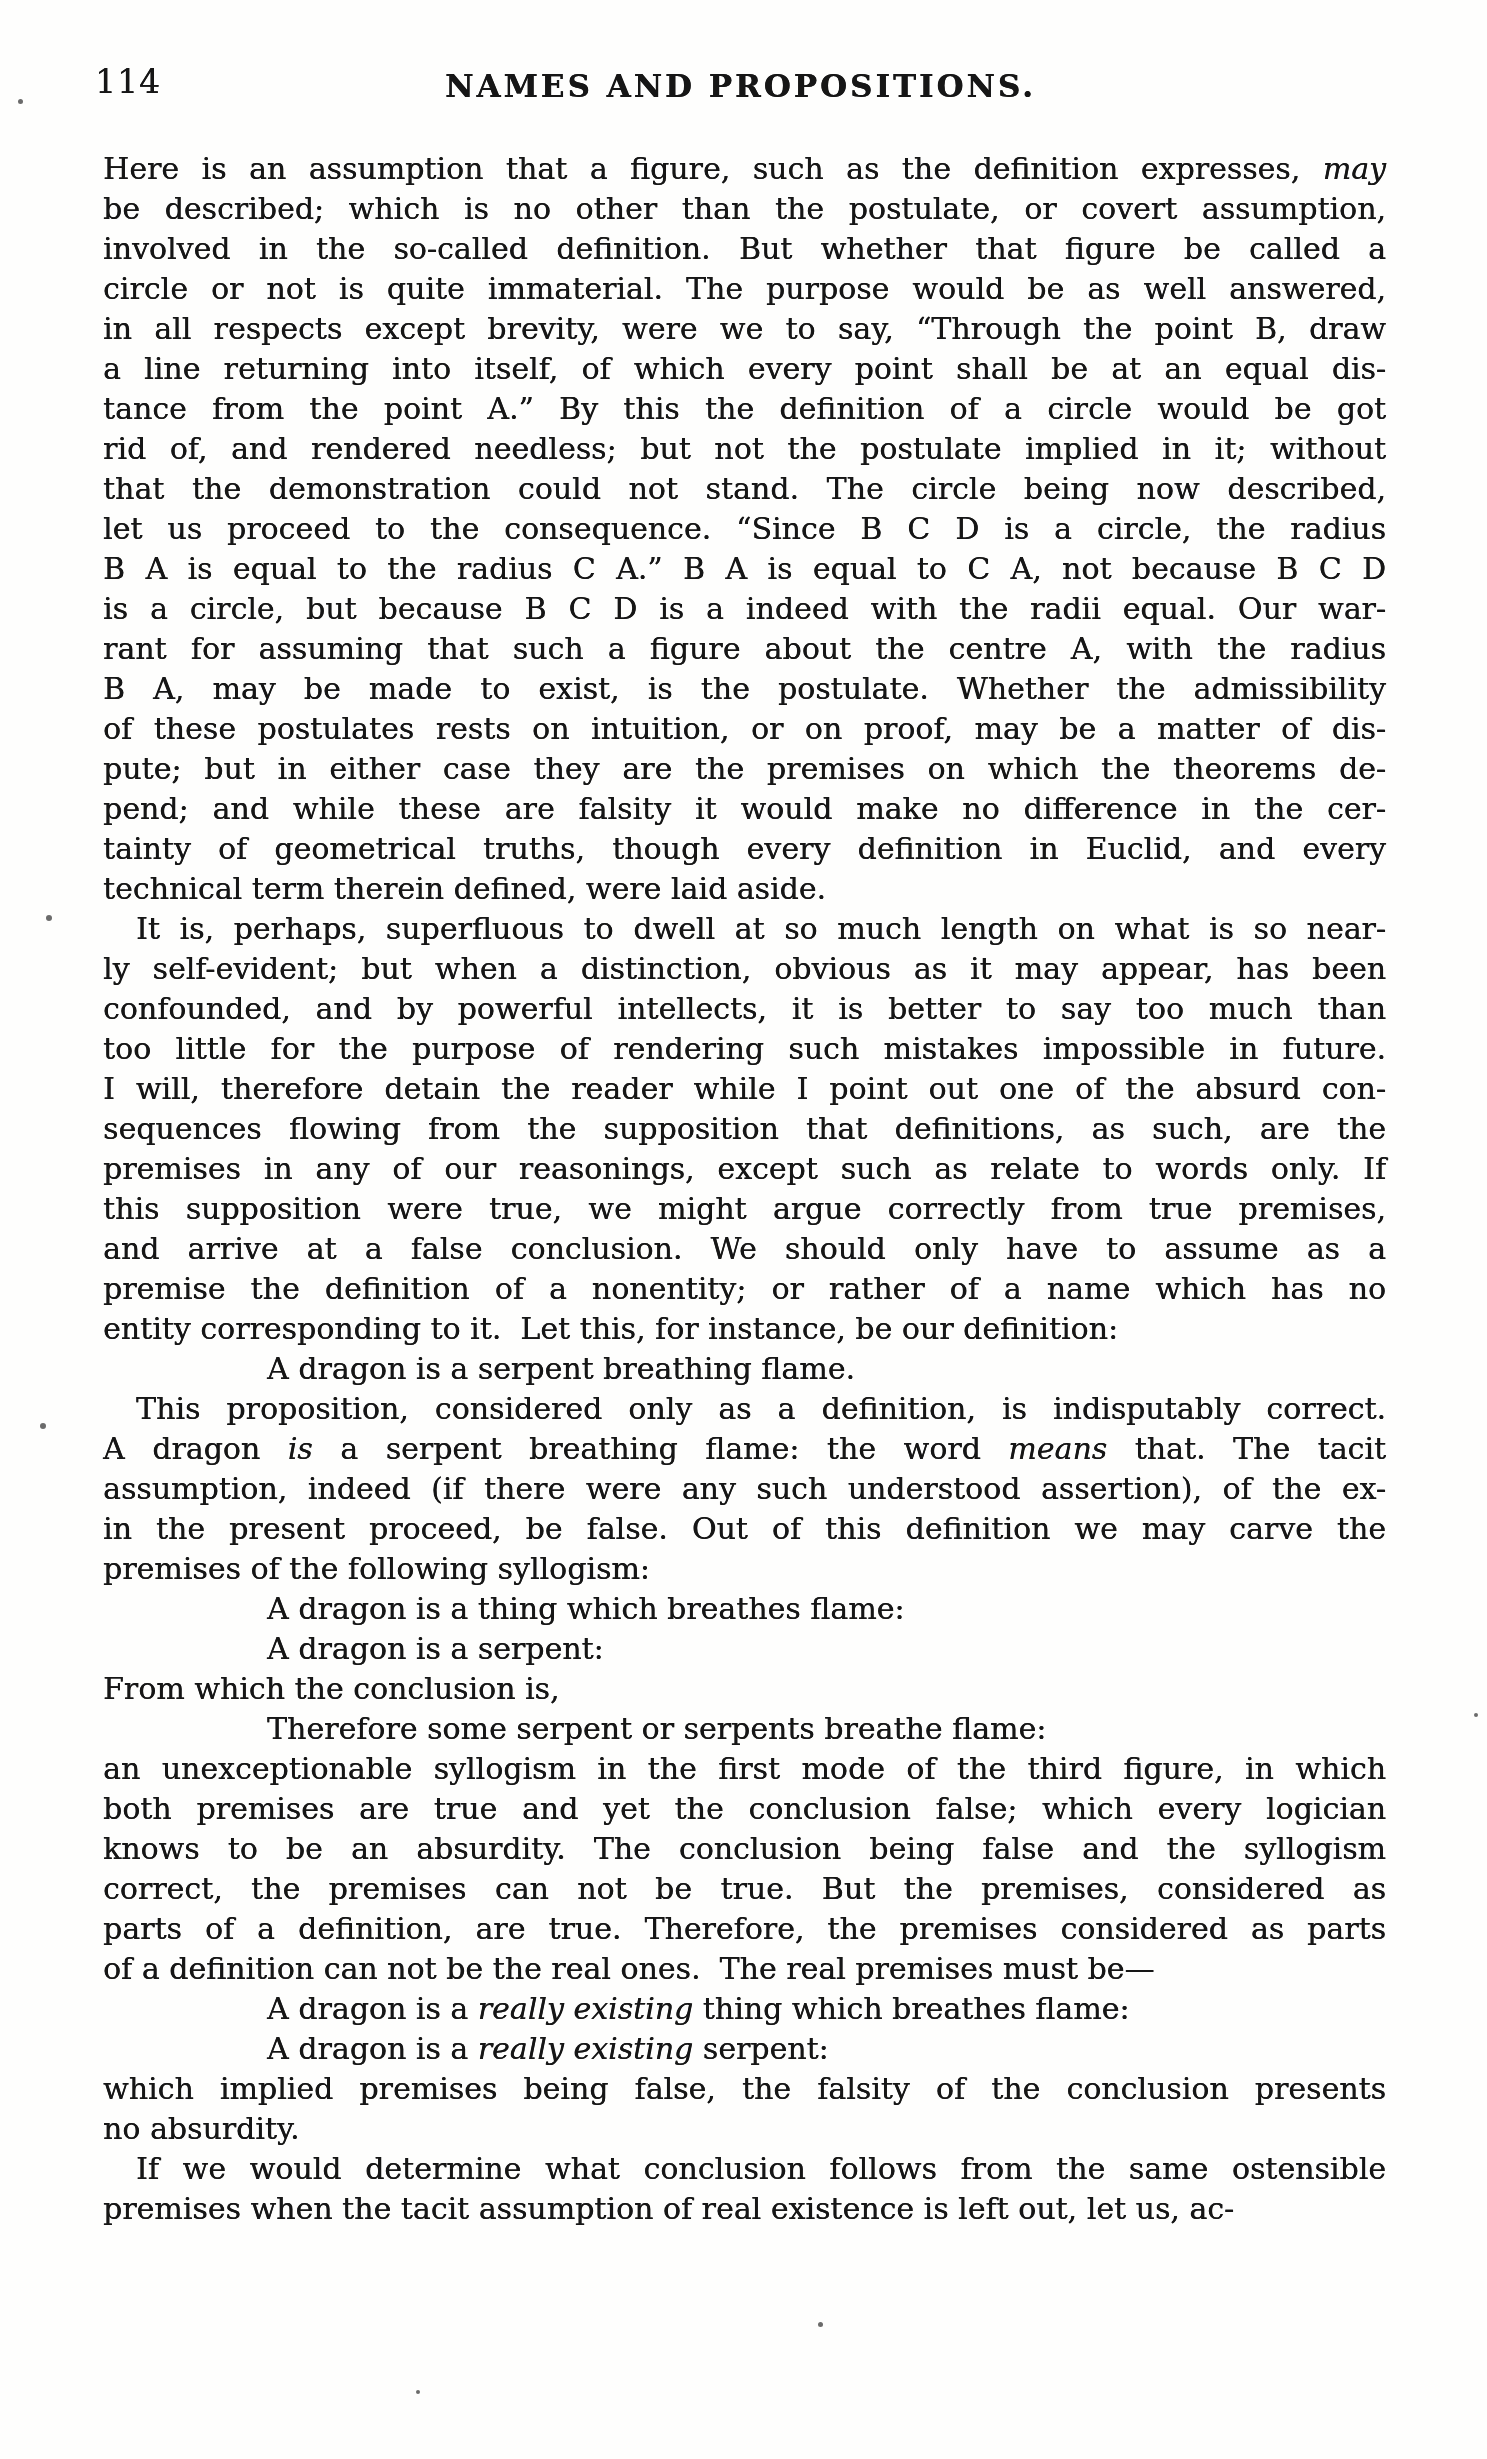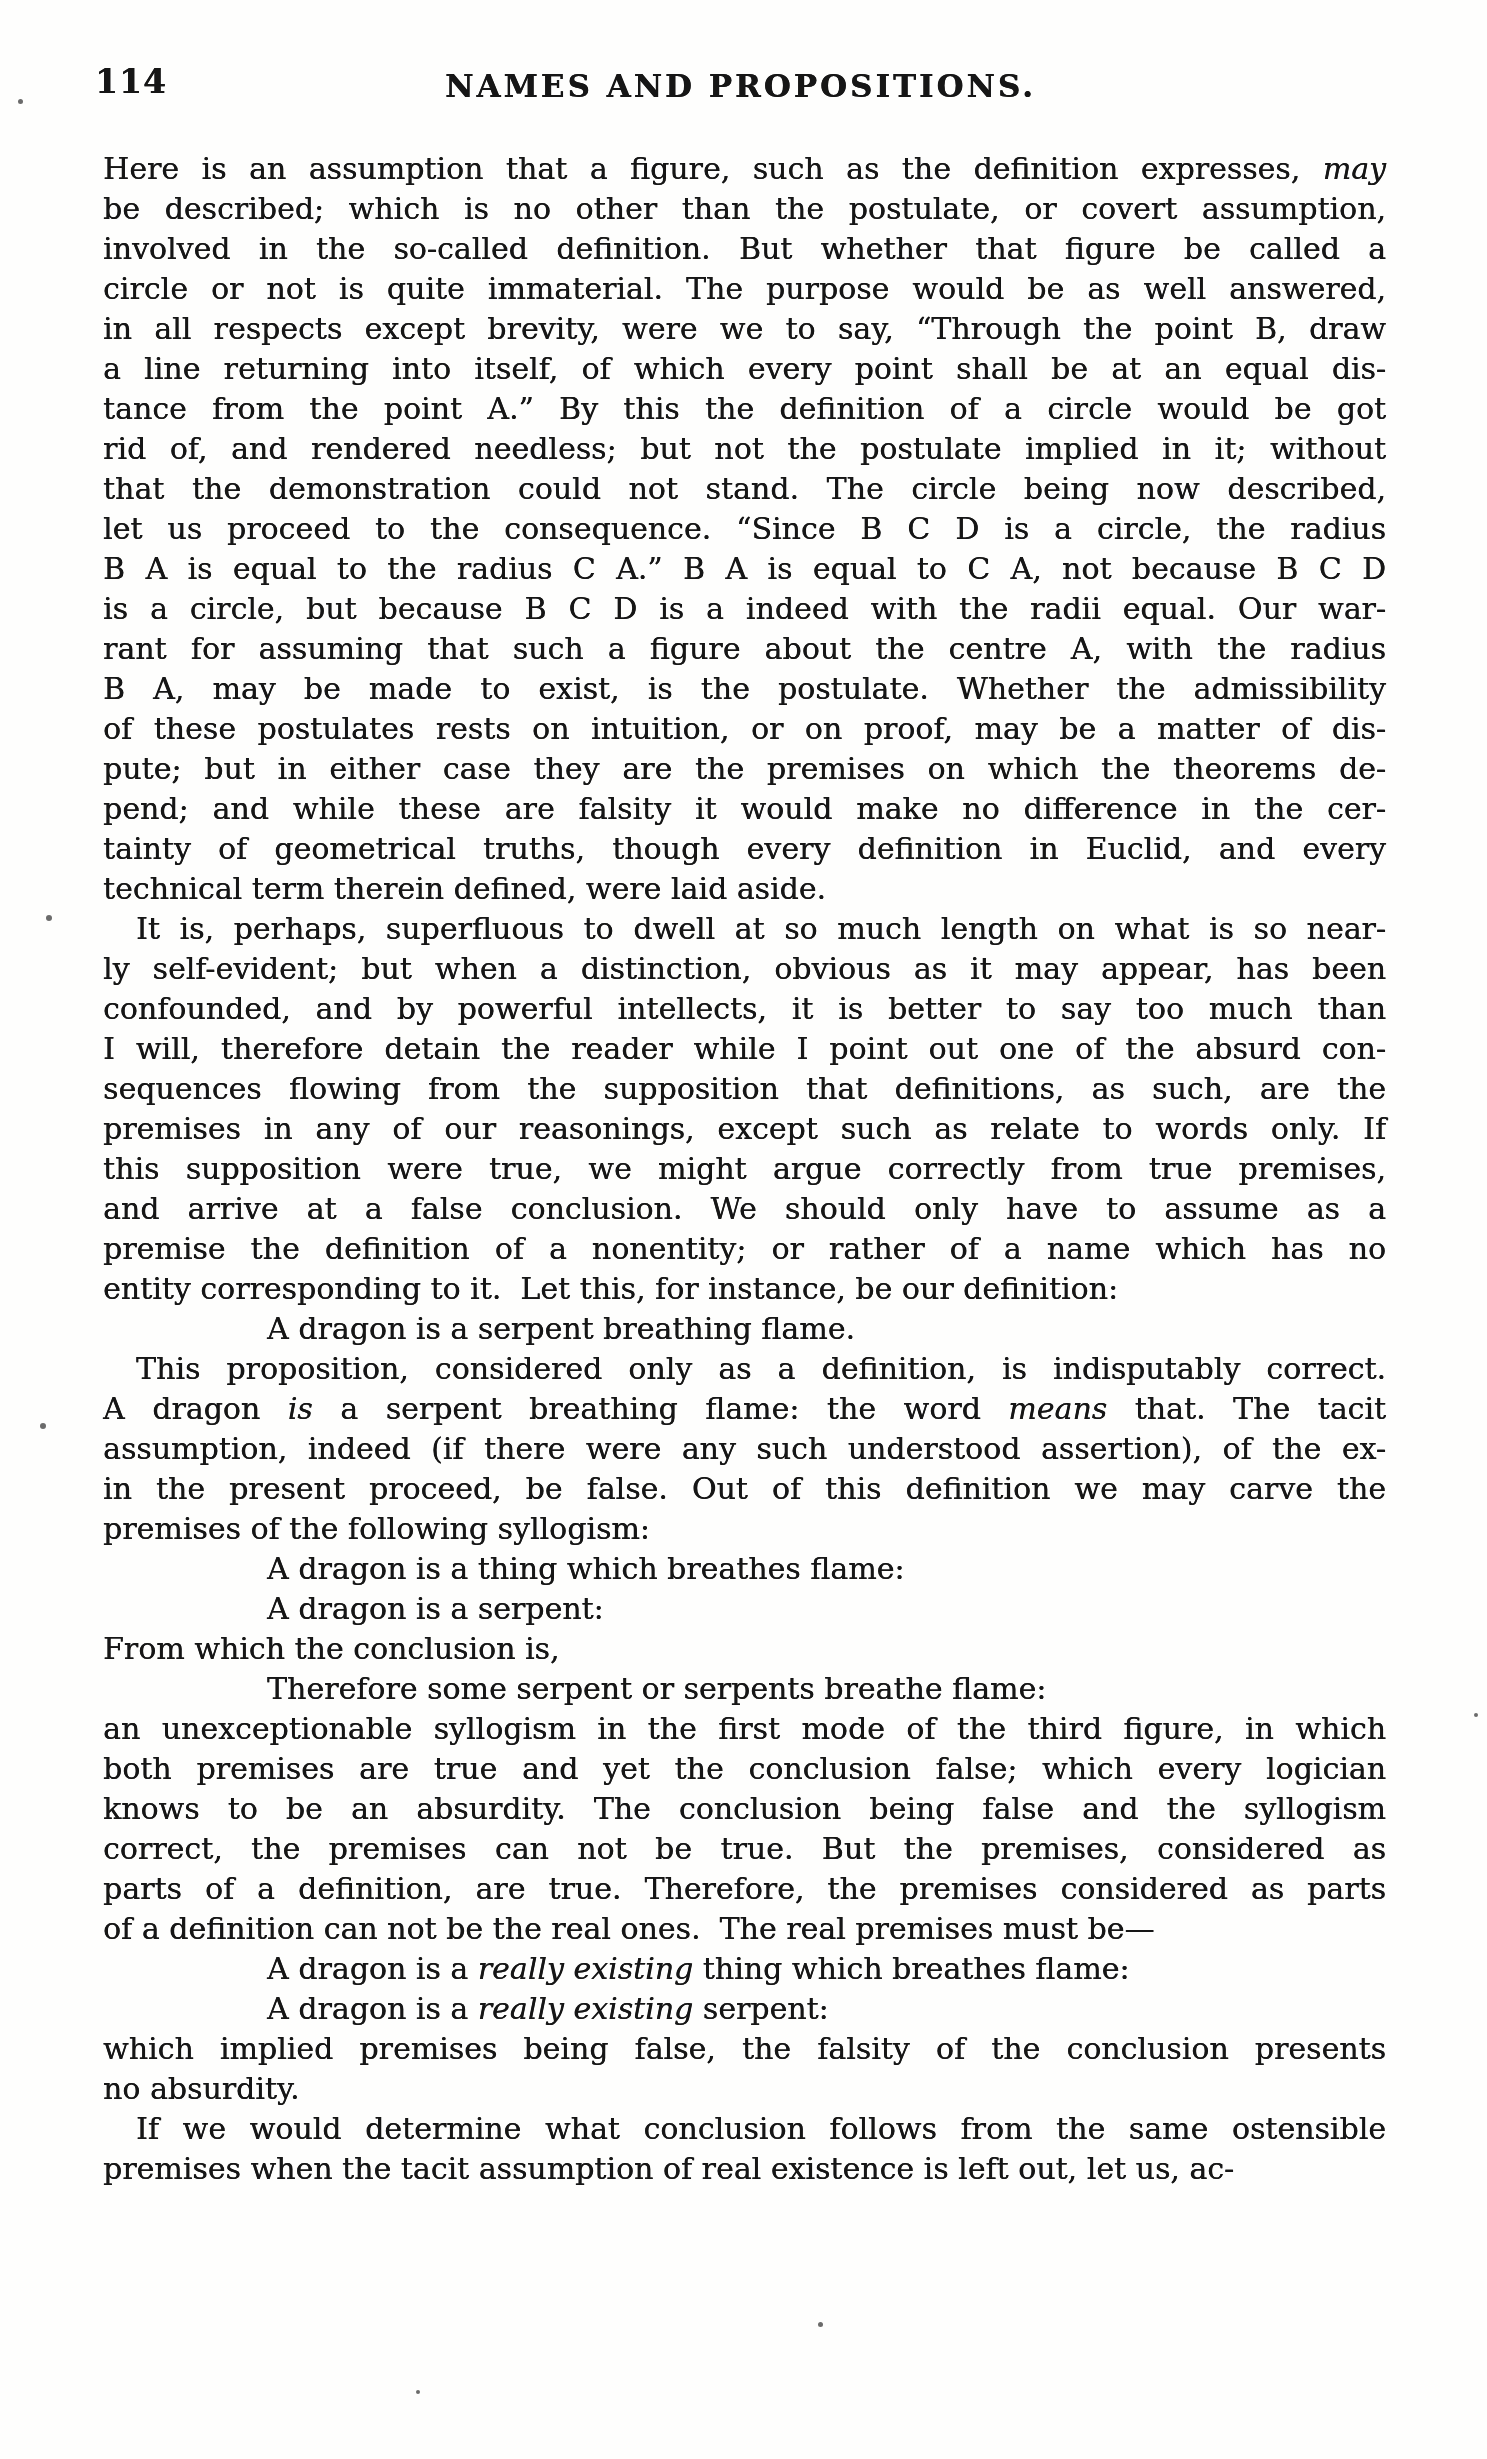--- a/index.html
+++ b/index.html
@@ -6,21 +6,21 @@
   .page{
     position:relative;
     width:1488px;height:2460px;
     background:#fefefd;
     font-family:"DejaVu Serif", serif;
     color:#161616;
     overflow:hidden;
     text-shadow:0.3px 0 0 currentColor; 
   }
   .header{position:absolute;top:60px;left:95px;width:1291px;height:48px;}
-  .page-number{position:absolute;left:0;top:2px;font-size:33px;letter-spacing:1px;font-weight:bold;}
+  .page-number{position:absolute;left:0;top:2px;font-size:33px;letter-spacing:1px;}
   .running-title{
     position:absolute;left:0;right:0;top:8px;
     text-align:center;font-size:31px;letter-spacing:3px;font-weight:bold;
   }
   .body{position:absolute;top:149px;left:95px;width:1291px;}
   .line{font-size:30px;line-height:40px;margin-left:8px;}
   .line.j{text-align:justify;text-align-last:justify;text-justify:inter-word;}
   .line.l{text-align:left;}
   .line.ind{text-indent:33px;}
   .line.disp{padding-left:164px;}
@@ -51,20 +51,21 @@
       <div class="line j"><span>rant for assuming that such a figure about the centre A, with the radius</span></div>
       <div class="line j"><span>B A, may be made to exist, is the postulate. Whether the admissibility</span></div>
       <div class="line j"><span>of these postulates rests on intuition, or on proof, may be a matter of dis-</span></div>
       <div class="line j"><span>pute; but in either case they are the premises on which the theorems de-</span></div>
       <div class="line j"><span>pend; and while these are falsity it would make no difference in the cer-</span></div>
       <div class="line j"><span>tainty of geometrical truths, though every definition in Euclid, and every</span></div>
       <div class="line l"><span>technical term therein defined, were laid aside.</span></div>
       <div class="line j ind"><span>It is, perhaps, superfluous to dwell at so much length on what is so near-</span></div>
       <div class="line j"><span>ly self-evident; but when a distinction, obvious as it may appear, has been</span></div>
       <div class="line j"><span>confounded, and by powerful intellects, it is better to say too much than</span></div>
+      <div class="line j"><span>too little for the purpose of rendering such mistakes impossible in future.</span></div>
       <div class="line j"><span>I will, therefore detain the reader while I point out one of the absurd con-</span></div>
       <div class="line j"><span>sequences flowing from the supposition that definitions, as such, are the</span></div>
       <div class="line j"><span>premises in any of our reasonings, except such as relate to words only. If</span></div>
       <div class="line j"><span>this supposition were true, we might argue correctly from true premises,</span></div>
       <div class="line j"><span>and arrive at a false conclusion. We should only have to assume as a</span></div>
       <div class="line j"><span>premise the definition of a nonentity; or rather of a name which has no</span></div>
       <div class="line l"><span>entity corresponding to it.&nbsp; Let this, for instance, be our definition:</span></div>
       <div class="line l disp"><span>A dragon is a serpent breathing flame.</span></div>
       <div class="line j ind"><span>This proposition, considered only as a definition, is indisputably correct.</span></div>
       <div class="line j"><span>A dragon </span><span class="it">is</span><span> a serpent breathing flame: the word </span><span class="it">means</span><span> that. The tacit</span></div>

